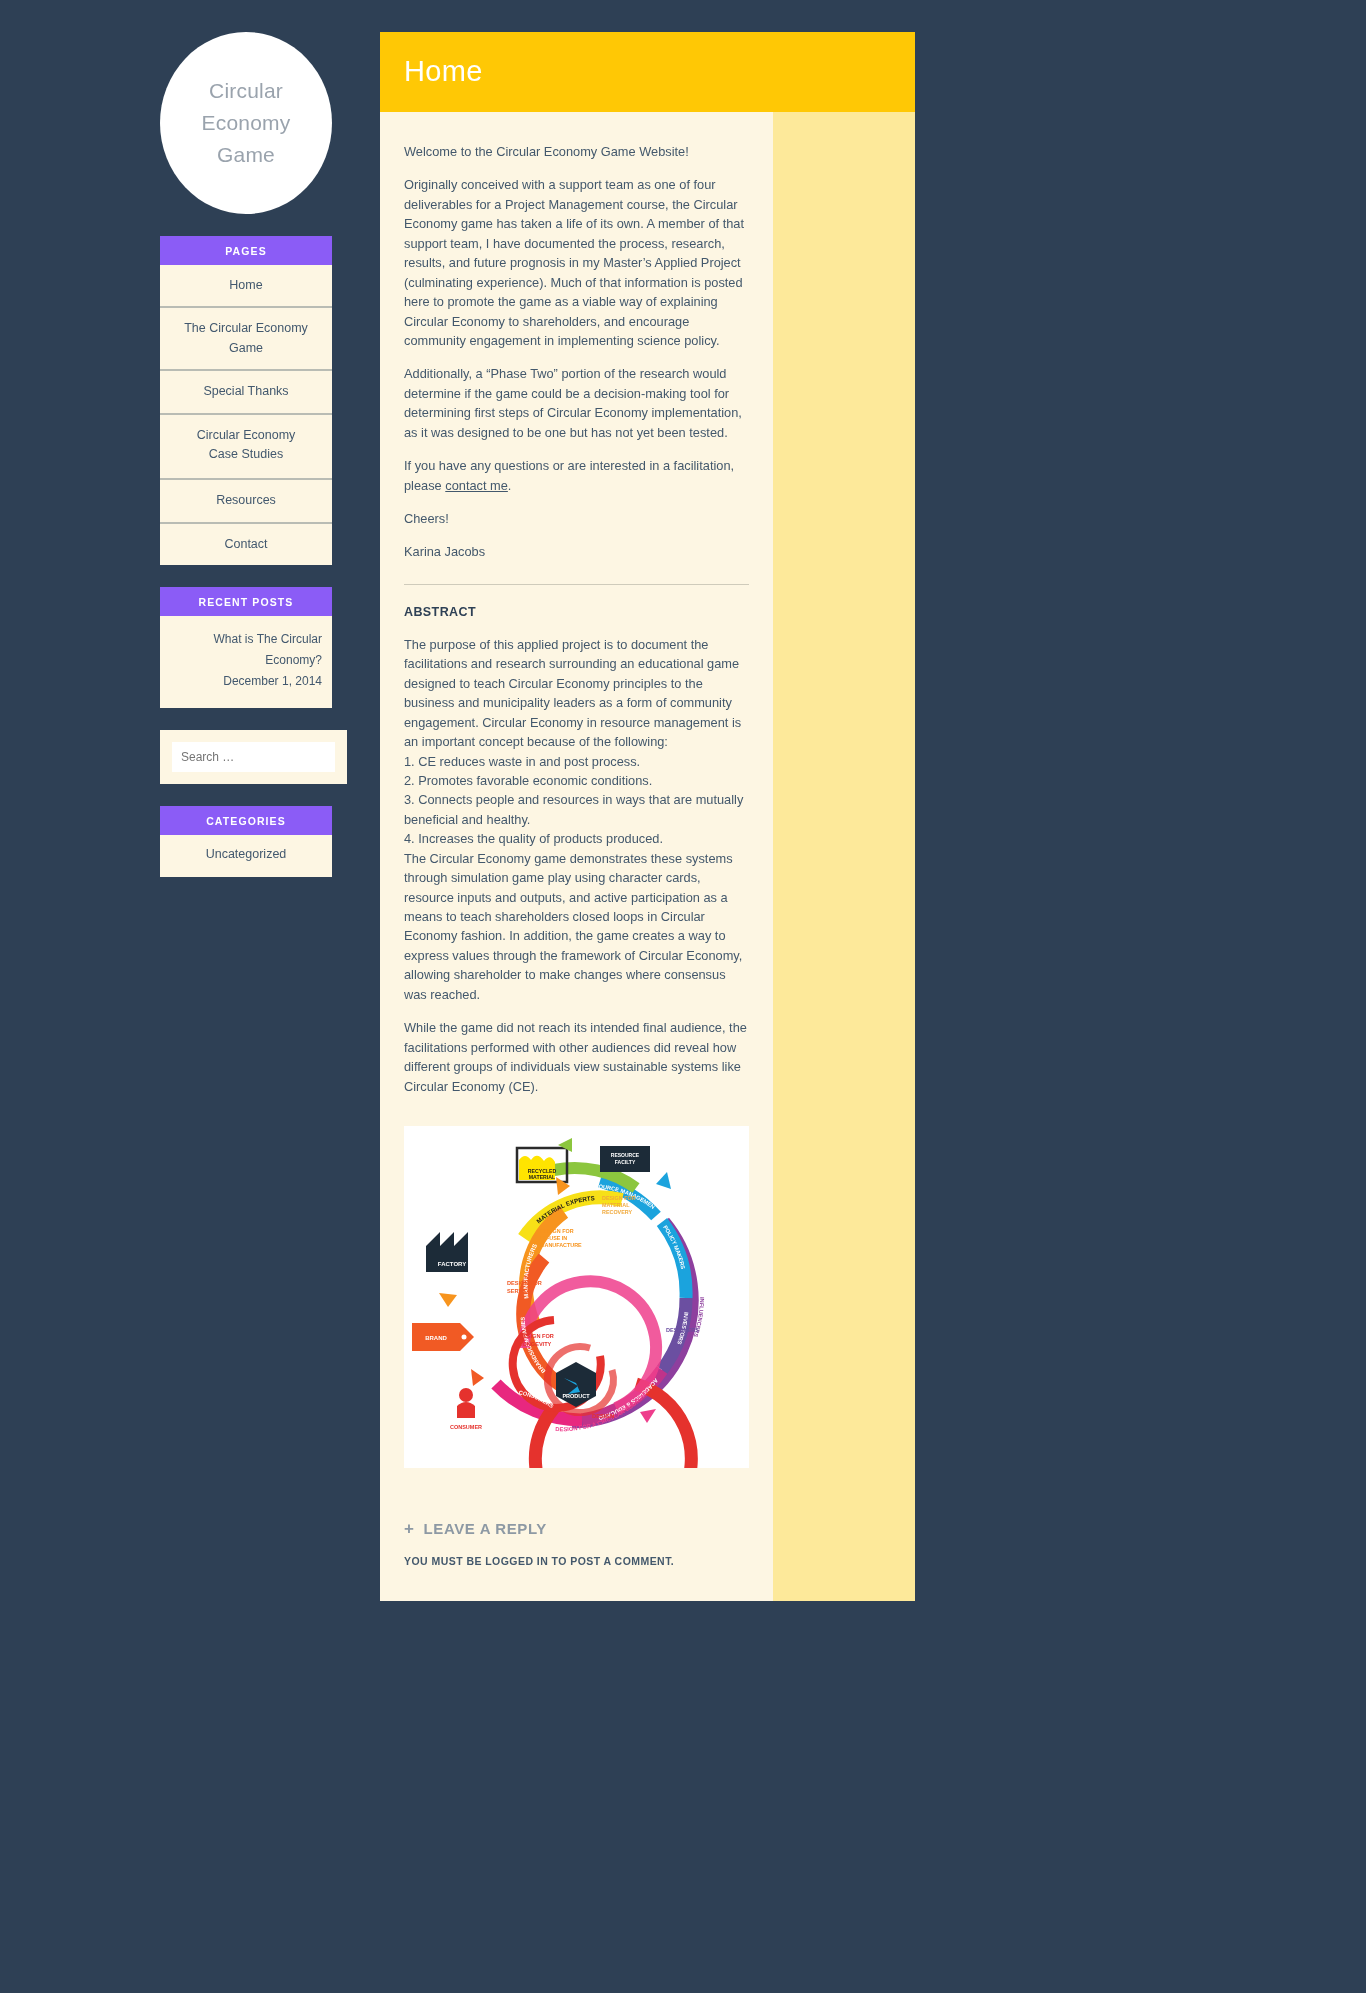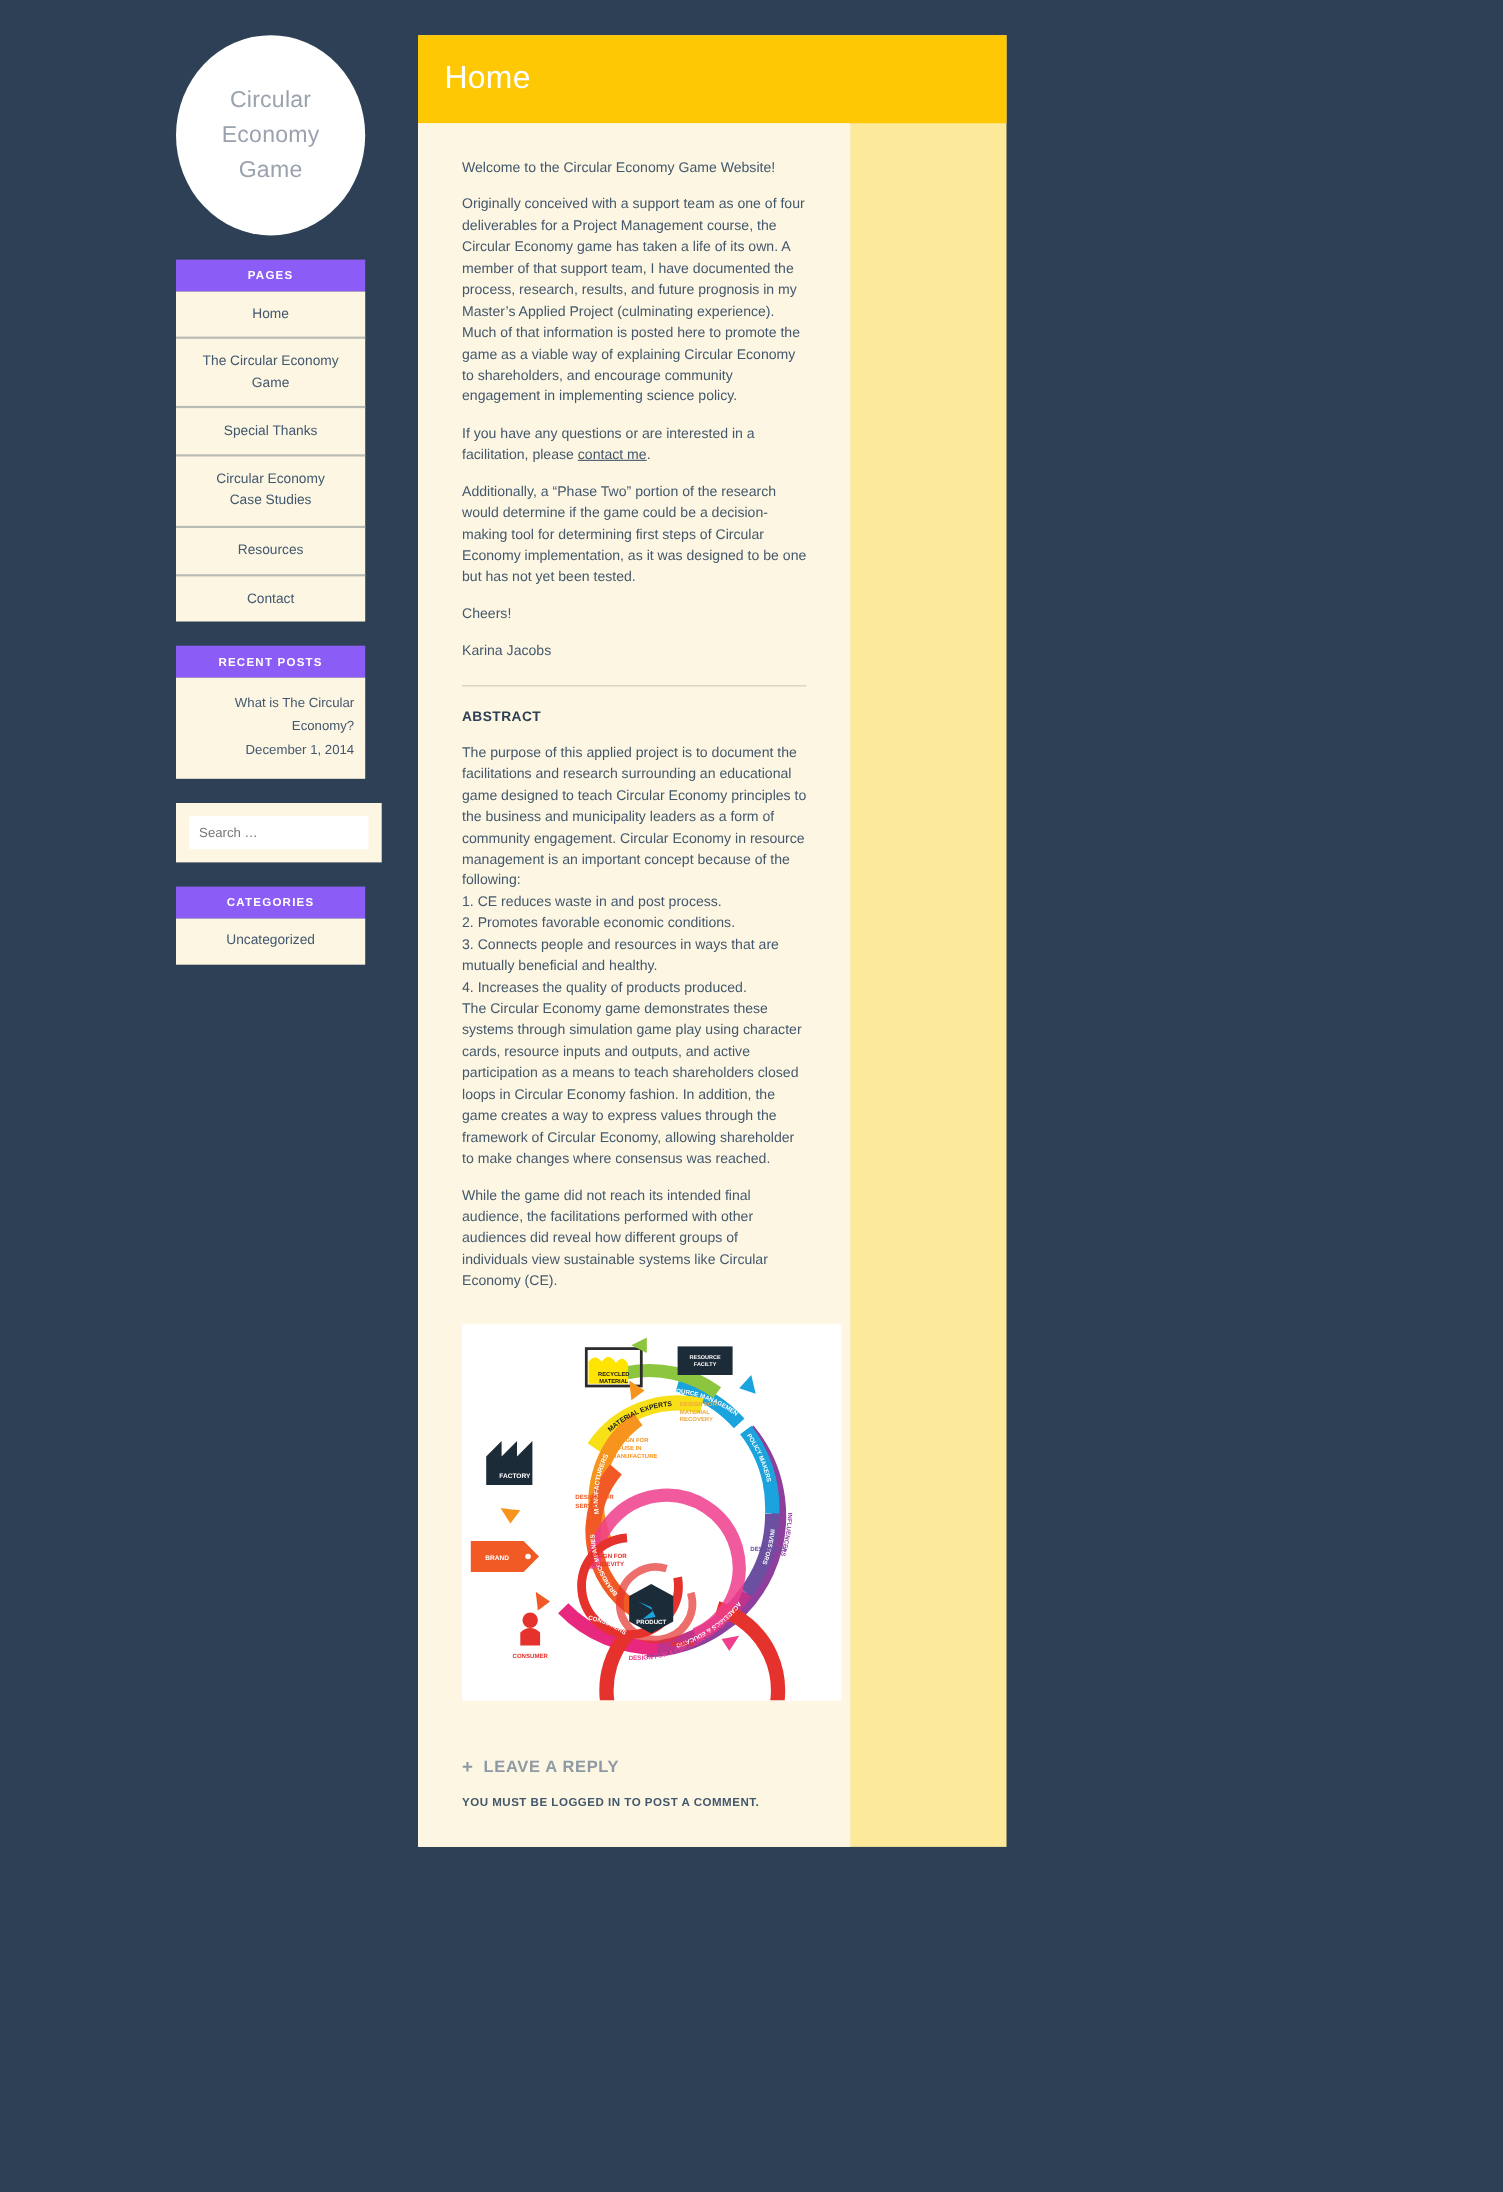--- a/index.html
+++ b/index.html
@@ -107,21 +107,21 @@
   }
   .page-title {
     color: #ffffff;
     font-size: 29px;
     font-weight: 300;
     letter-spacing: .3px;
   }
   .content {
     background: #fdf6e3;
     width: 393px;
-    padding: 30px 40px 34px;
+    padding: 30px 24px 34px;
     min-height: 1416px;
   }
   .content p {
     color: #43586c;
     font-size: 12.8px;
     line-height: 1.52;
     margin-bottom: 14px;
   }
   .content p:last-of-type { margin-bottom: 0; }
   .content a.inline-link {
@@ -242,23 +242,23 @@
   <div class="main-wrap">
 
     <div class="page-header">
       <div class="page-title">Home</div>
     </div>
 
     <div class="content">
 
       <p>Welcome to the Circular Economy Game Website!</p>
       <p>Originally conceived with a support team as one of four deliverables for a Project Management course, the Circular Economy game has taken a life of its own. A member of that support team, I have documented the process, research, results, and future prognosis in my Master’s Applied Project (culminating experience).  Much of that information is posted here to promote the game as a viable way of explaining Circular Economy to shareholders, and encourage community engagement in implementing science policy.</p>
+      <p>Additionally, a “Phase Two” portion of the research would determine if the game could be a decision-making tool for determining first steps of Circular Economy implementation, as it was designed to be one but has not yet been tested.</p>
+
       <p><span>If you have any questions or are interested in a facilitation, please </span><a class="inline-link" href="#">contact me</a><span>.</span></p>
-
-      <p>Additionally, a “Phase Two” portion of the research would determine if the game could be a decision-making tool for determining first steps of Circular Economy implementation, as it was designed to be one but has not yet been tested.</p>
 
       <p>Cheers!</p>
       <p>Karina Jacobs</p>
 
       <hr class="rule">
 
       <h2 class="abstract-heading">ABSTRACT</h2>
 
       <div class="abstract-block">
         <span class="line">The purpose of this applied project is to document the facilitations and research surrounding an educational game designed to teach Circular Economy principles to the business and municipality leaders as a form of community engagement. Circular Economy in resource management is an important concept because of the following:</span>

